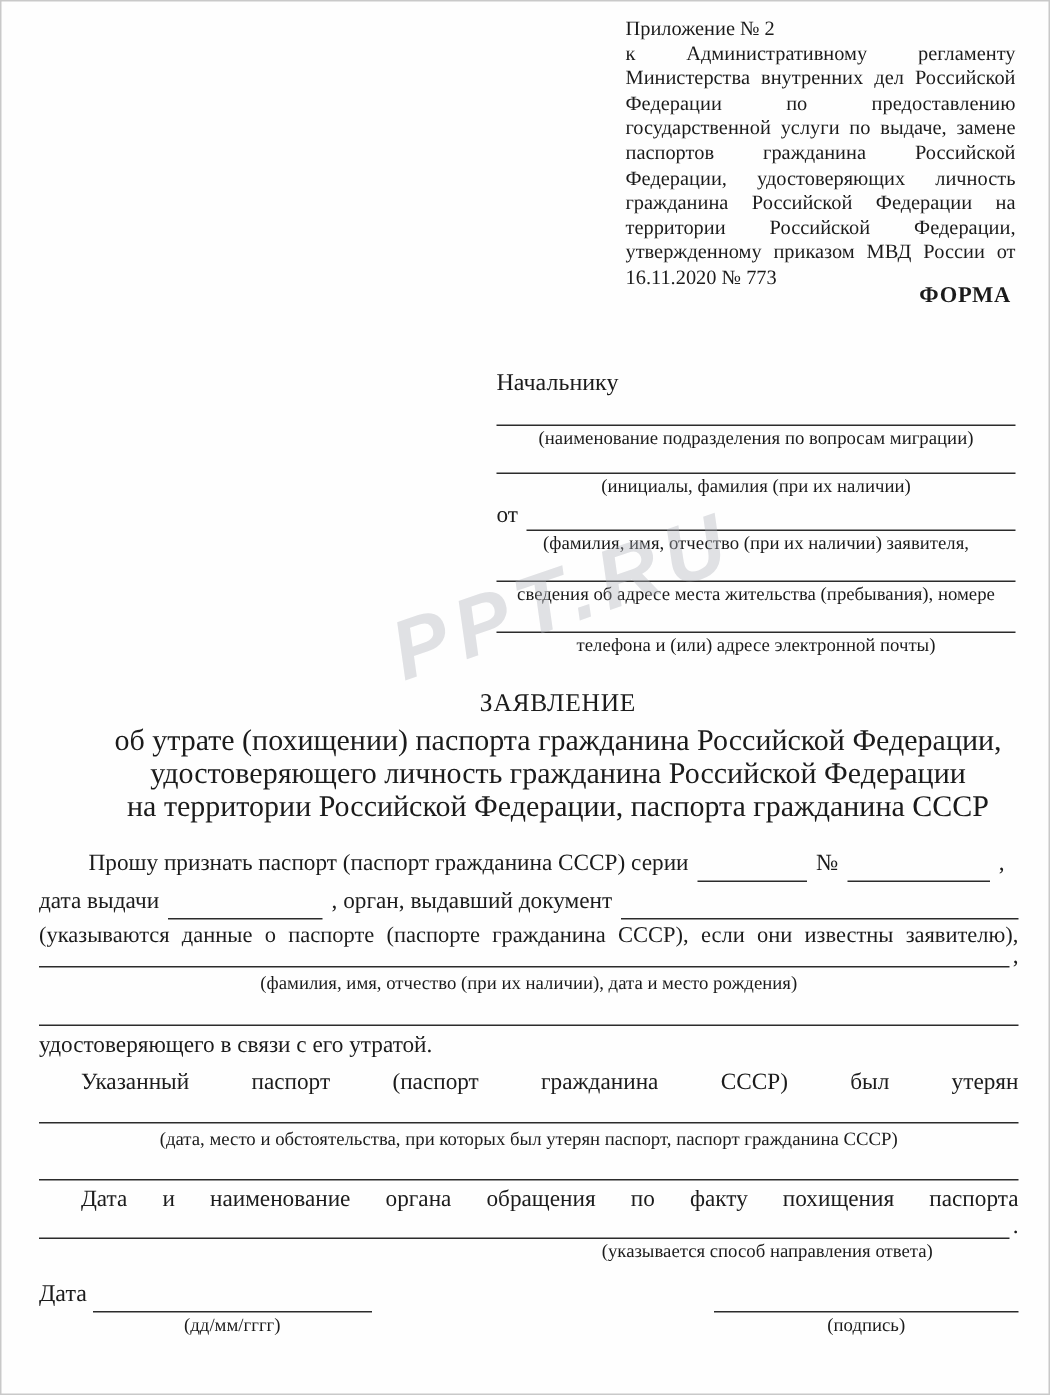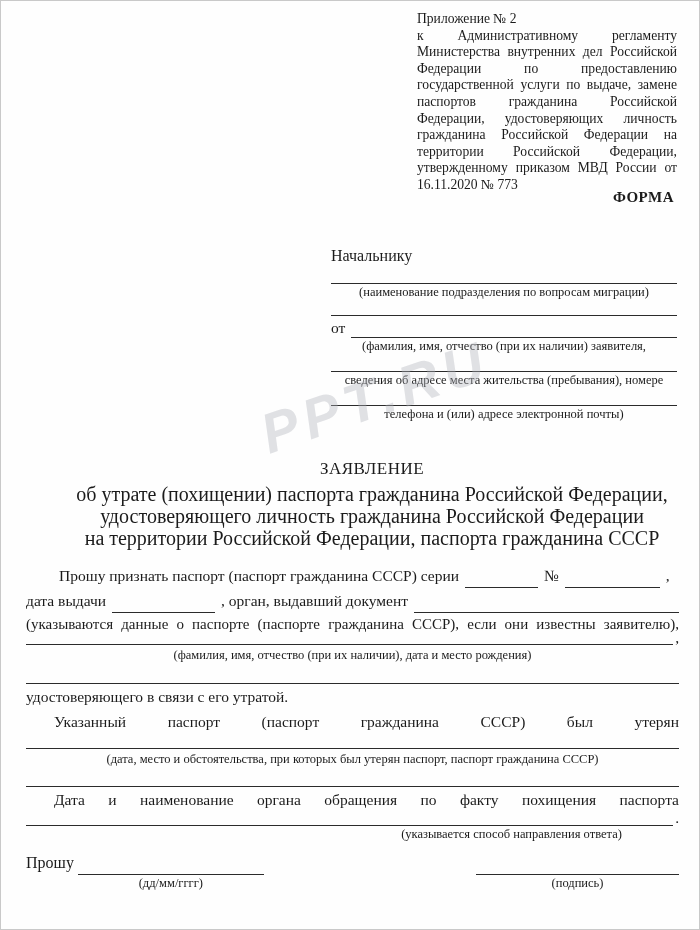--- a/index.html
+++ b/index.html
@@ -112,20 +112,21 @@
     <div>Приложение № 2</div>
     <div class="header-reg">к Административному регламенту Министерства внутренних дел Российской Федерации по предоставлению государственной услуги по выдаче, замене паспортов гражданина Российской Федерации, удостоверяющих личность гражданина Российской Федерации на территории Российской Федерации, утвержденному приказом МВД России от 16.11.2020 № 773</div>
   </div>
   <div class="form-label">ФОРМА</div>
 
   <div class="addressee">
     <div class="addr-to">Начальнику</div>
     <div class="bl bl1"></div>
     <div class="caption">(наименование подразделения по вопросам миграции)</div>
     <div class="bl bl2"></div>
+    <div class="caption">(инициалы, фамилия (при их наличии)</div>
     <div class="frow from-row">
       <span class="lbl">от</span>
       <span class="fill"></span>
     </div>
     <div class="caption">(фамилия, имя, отчество (при их наличии) заявителя,</div>
     <div class="bl bl3"></div>
     <div class="caption">сведения об адресе места жительства (пребывания), номере</div>
     <div class="bl bl4"></div>
     <div class="caption">телефона и (или) адресе электронной почты)</div>
   </div>
@@ -178,21 +179,21 @@
     <div class="jline r12">Дата и наименование органа обращения по факту похищения паспорта</div>
 
     <div class="r ul-period">
       <span class="fill"></span>
       <span class="tail">.</span>
     </div>
 
     <div class="caption notify-cap">(указывается способ направления ответа)</div>
 
     <div class="footer">
-      <span class="date-label">Прошу</span>
+      <span class="date-label">Дата</span>
       <div class="fcol fcol-date">
         <div class="fld"></div>
         <div class="caption">(дд/мм/гггг)</div>
       </div>
       <div class="fspacer"></div>
       <div class="fcol fcol-sign">
         <div class="fld"></div>
         <div class="caption">(подпись)</div>
       </div>
     </div>

